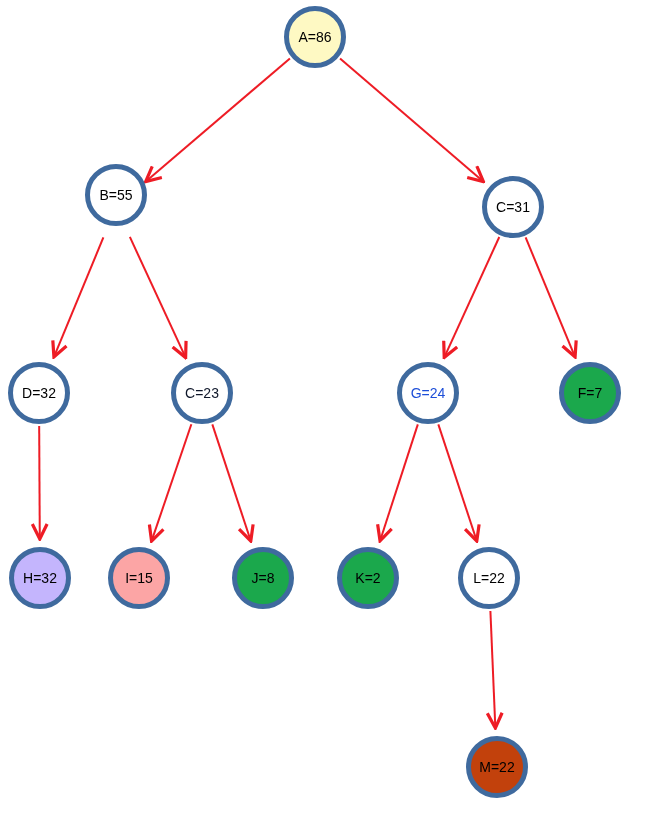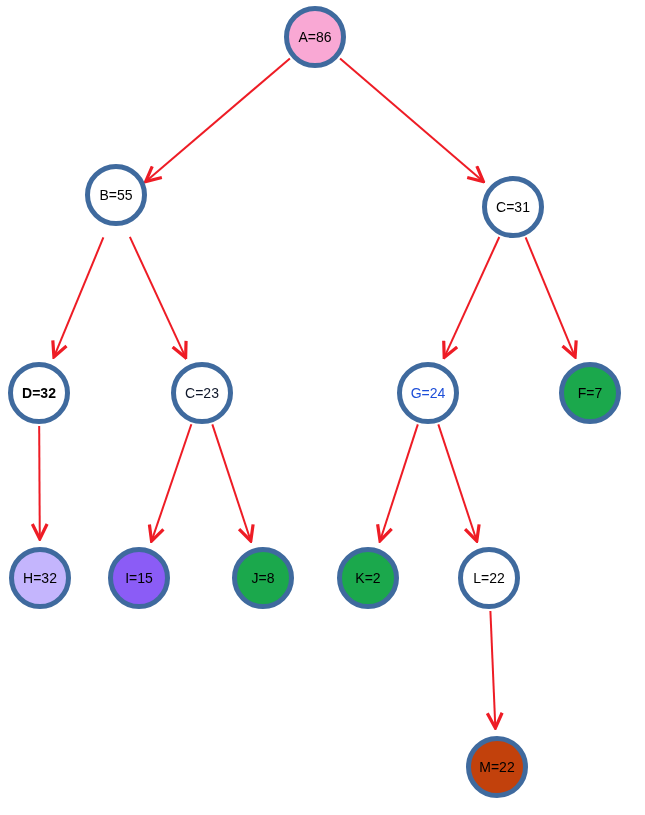--- a/index.html
+++ b/index.html
@@ -64,45 +64,45 @@
         <line x1="525.62" y1="237.49" x2="574.70" y2="356.04" stroke="#EE1C25" stroke-width="2" marker-end="url(#arrowhead)"></line>
         <line x1="39.18" y1="426.00" x2="39.78" y2="538.00" stroke="#EE1C25" stroke-width="2" marker-end="url(#arrowhead)"></line>
         <line x1="191.36" y1="424.24" x2="151.89" y2="540.14" stroke="#EE1C25" stroke-width="2" marker-end="url(#arrowhead)"></line>
         <line x1="212.33" y1="424.34" x2="250.47" y2="540.01" stroke="#EE1C25" stroke-width="2" marker-end="url(#arrowhead)"></line>
         <line x1="417.82" y1="424.39" x2="380.34" y2="539.95" stroke="#EE1C25" stroke-width="2" marker-end="url(#arrowhead)"></line>
         <line x1="438.33" y1="424.34" x2="476.47" y2="540.01" stroke="#EE1C25" stroke-width="2" marker-end="url(#arrowhead)"></line>
         <line x1="490.40" y1="610.97" x2="495.31" y2="727.04" stroke="#EE1C25" stroke-width="2" marker-end="url(#arrowhead)"></line>
       </g>
   </svg>
   <div id="node-group">
-      <div class="node" style="left: 284px; top: 6px; width: 62px; height: 62px; background: #f9a8d4; border: 5px solid rgb(63, 106, 158);">
+      <div class="node" style="left: 284px; top: 6px; width: 62px; height: 62px; background: #fef9c3; border: 5px solid rgb(63, 106, 158);">
         <span class="node-label" style="color: rgb(0, 0, 0);">A=86</span>
       </div>
       <div class="node" style="left: 85px; top: 164px; width: 62px; height: 62px; background: rgb(255, 255, 255); border: 5px solid rgb(63, 106, 158);">
         <span class="node-label" style="color: rgb(0, 0, 0);">B=55</span>
       </div>
       <div class="node" style="left: 482px; top: 176px; width: 62px; height: 62px; background: rgb(255, 255, 255); border: 5px solid rgb(63, 106, 158);">
         <span class="node-label" style="color: rgb(0, 0, 0);">C=31</span>
       </div>
-      <div class="node" style="left: 8px; top: 362px; width: 62px; height: 62px; background: rgb(255, 255, 255); border: 5px solid rgb(63, 106, 158); font-weight: bold;">
+      <div class="node" style="left: 8px; top: 362px; width: 62px; height: 62px; background: rgb(255, 255, 255); border: 5px solid rgb(63, 106, 158);">
         <span class="node-label" style="color: rgb(0, 0, 0);">D=32</span>
       </div>
       <div class="node" style="left: 171px; top: 362px; width: 62px; height: 62px; background: rgb(255, 255, 255); border: 5px solid rgb(63, 106, 158);">
         <span class="node-label" style="color: #0f172a;">C=23</span>
       </div>
       <div class="node" style="left: 397px; top: 362px; width: 62px; height: 62px; background: rgb(255, 255, 255); border: 5px solid rgb(63, 106, 158);">
         <span class="node-label" style="color: #1d4ed8;">G=24</span>
       </div>
       <div class="node" style="left: 559px; top: 362px; width: 62px; height: 62px; background: rgb(27, 168, 76); border: 5px solid rgb(63, 106, 158);">
         <span class="node-label" style="color: rgb(0, 0, 0);">F=7</span>
       </div>
       <div class="node" style="left: 9px; top: 547px; width: 62px; height: 62px; background: #c4b5fd; border: 5px solid rgb(63, 106, 158);">
         <span class="node-label" style="color: rgb(0, 0, 0);">H=32</span>
       </div>
-      <div class="node" style="left: 108px; top: 547px; width: 62px; height: 62px; background: #8b5cf6; border: 5px solid rgb(63, 106, 158);">
+      <div class="node" style="left: 108px; top: 547px; width: 62px; height: 62px; background: #fca5a5; border: 5px solid rgb(63, 106, 158);">
         <span class="node-label" style="color: rgb(0, 0, 0);">I=15</span>
       </div>
       <div class="node" style="left: 232px; top: 547px; width: 62px; height: 62px; background: rgb(27, 168, 76); border: 5px solid rgb(63, 106, 158);">
         <span class="node-label" style="color: rgb(0, 0, 0);">J=8</span>
       </div>
       <div class="node" style="left: 337px; top: 547px; width: 62px; height: 62px; background: rgb(27, 168, 76); border: 5px solid rgb(63, 106, 158);">
         <span class="node-label" style="color: rgb(0, 0, 0);">K=2</span>
       </div>
       <div class="node" style="left: 458px; top: 547px; width: 62px; height: 62px; background: rgb(255, 255, 255); border: 5px solid rgb(63, 106, 158); align-items: center;">
         <span class="node-label" style="color: rgb(0, 0, 0);">L=22</span>

